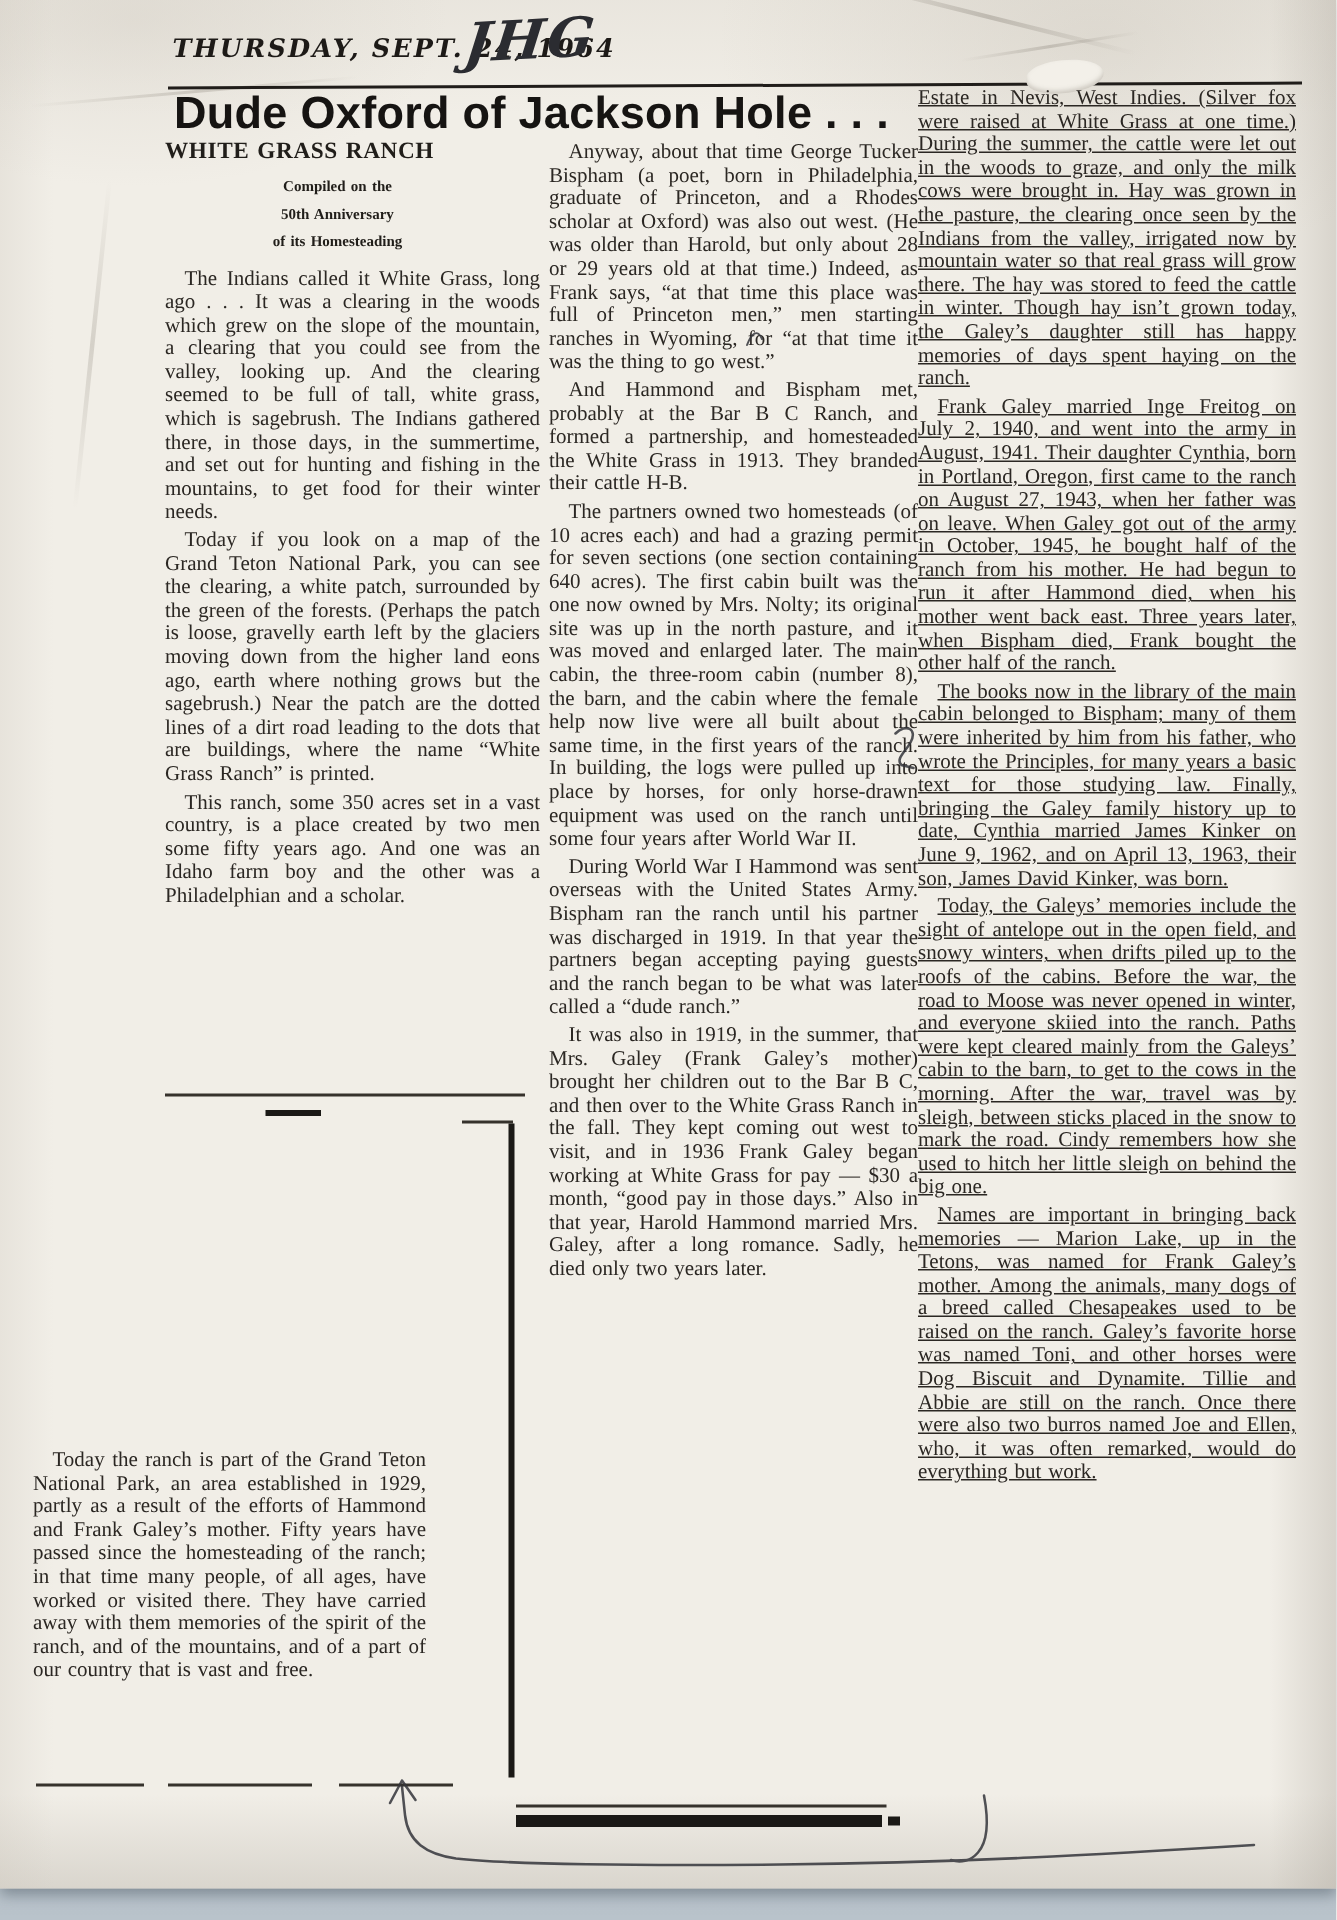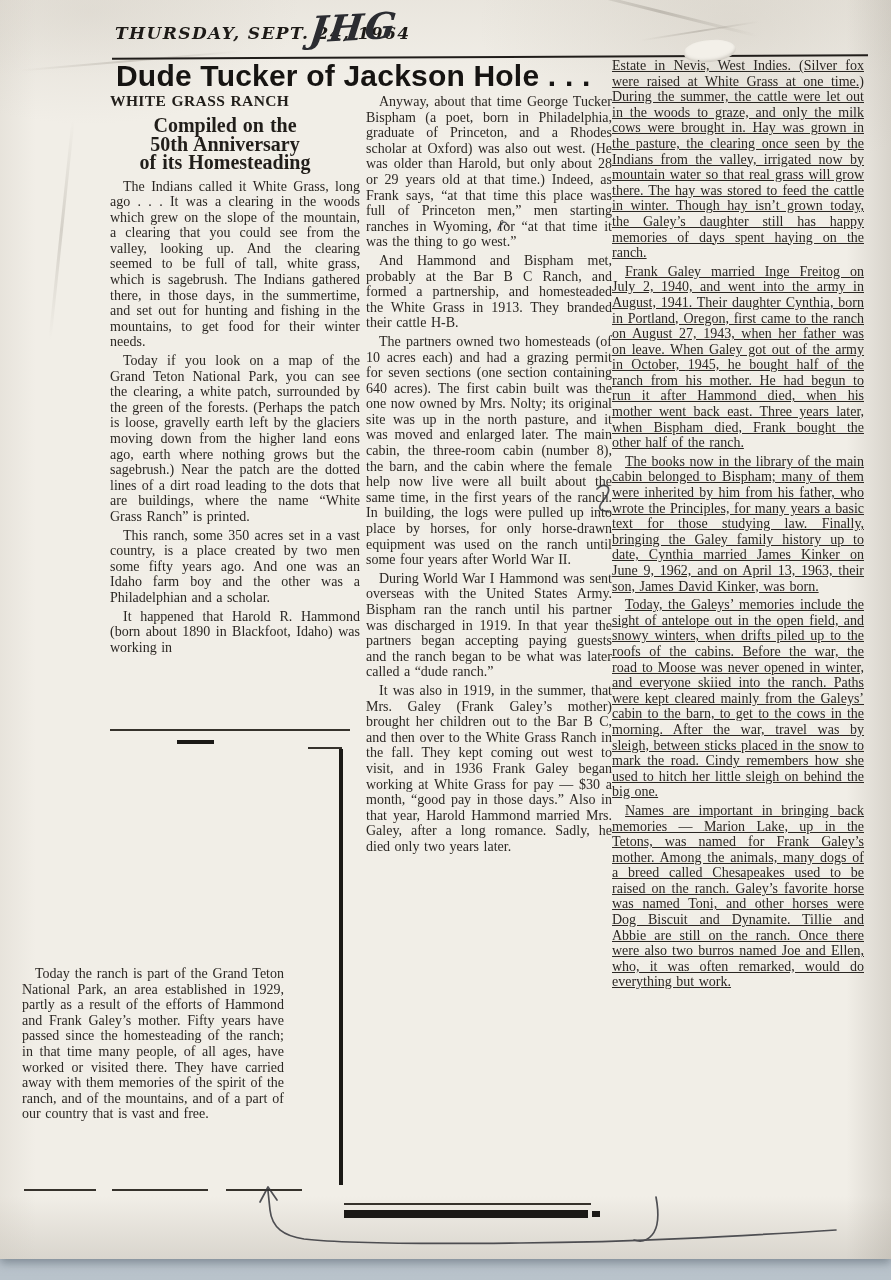--- a/index.html
+++ b/index.html
@@ -49,21 +49,21 @@
     position:absolute;text-align:justify;
     font-size:14px;line-height:15.6px;color:#2b2723;word-spacing:1px;
   }
   .col1{left:110px;top:96px;width:250px;}
   .col2{left:366px;top:94px;width:246px;}
   .col3{left:612px;top:58px;width:252px;text-decoration:underline;}
   .footerblock{left:22px;top:966px;width:262px;}
   .para{margin:0 0 3px 0;text-indent:13px;}
   .para.flush{text-indent:0;}
   .col1-head{font-weight:bold;font-size:15.5px;line-height:20px;letter-spacing:.4px;text-align:left;margin:0 0 5px 0;color:#211e1a;}
-  .col1-subhead{font-weight:bold;font-size:20px;line-height:18.5px;text-align:center;margin:0 20px 7px 0;color:#211e1a;}
+  .col1-subhead{font-weight:bold;font-size:10px;line-height:18.5px;text-align:center;margin:0 20px 7px 0;color:#211e1a;}
   .rule{position:absolute;background:#36322c;}
   .bar{position:absolute;background:#1b1916;}
   .col1-endrule{left:110px;top:729px;width:240px;height:2px;}
   .col1-endbar{left:177px;top:740px;width:37px;height:4px;}
   .corner-dash{left:308px;top:747px;width:34px;height:2px;}
   .vert-bar{left:339px;top:749px;width:4px;height:436px;}
   .col2-endrule{left:344px;top:1203px;width:247px;height:2px;}
   .col2-endbar{left:344px;top:1210px;width:244px;height:8px;}
   .col2-endtick{left:592px;top:1211px;width:8px;height:6px;}
   .footer-dash{top:1189px;height:2px;background:#36322c;position:absolute;}
@@ -80,33 +80,32 @@
   <div class="paper"></div>
   <div class="crease crease-a"></div>
   <div class="crease crease-b"></div>
   <div class="crease crease-c"></div>
   <div class="crease crease-d"></div>
 
   <div class="dateline">THURSDAY, SEPT. 24, 1964</div>
   <div class="jhg">JHG</div>
   <div class="headrule"></div>
   <div class="tear-patch"></div>
-  <div class="headline">Dude Tucker of Jackson Hole . . .</div>
+  <div class="headline">Dude Oxford of Jackson Hole . . .</div>
 
   <div class="col col1">
     <div class="col1-head" style="margin-top:-5px;">WHITE GRASS RANCH</div>
     <div class="col1-subhead">
       <div>Compiled on the</div>
       <div>50th Anniversary</div>
       <div>of its Homesteading</div>
     </div>
     <p class="para">The Indians called it White Grass, long ago . . . It was a clearing in the woods which grew on the slope of the mountain, a clearing that you could see from the valley, looking up. And the clearing seemed to be full of tall, white grass, which is sagebrush. The Indians gathered there, in those days, in the summertime, and set out for hunting and fishing in the mountains, to get food for their winter needs.</p>
     <p class="para">Today if you look on a map of the Grand Teton National Park, you can see the clearing, a white patch, surrounded by the green of the forests. (Perhaps the patch is loose, gravelly earth left by the glaciers moving down from the higher land eons ago, earth where nothing grows but the sagebrush.) Near the patch are the dotted lines of a dirt road leading to the dots that are buildings, where the name “White Grass Ranch” is printed.</p>
     <p class="para">This ranch, some 350 acres set in a vast country, is a place created by two men some fifty years ago. And one was an Idaho farm boy and the other was a Philadelphian and a scholar.</p>
-    <p class="para">It happened that Harold R. Hammond (born about 1890 in Blackfoot, Idaho) was working in</p>
   </div>
 
   <div class="col col2">
     <p class="para">Anyway, about that time George Tucker Bispham (a poet, born in Philadelphia, graduate of Princeton, and a Rhodes scholar at Oxford) was also out west. (He was older than Harold, but only about 28 or 29 years old at that time.) Indeed, as Frank says, “at that time this place was full of Princeton men,” men starting ranches in Wyoming, for “at that time it was the thing to go west.”</p>
     <p class="para">And Hammond and Bispham met, probably at the Bar B C Ranch, and formed a partnership, and homesteaded the White Grass in 1913. They branded their cattle H-B.</p>
     <p class="para">The partners owned two homesteads (of 10 acres each) and had a grazing permit for seven sections (one section containing 640 acres). The first cabin built was the one now owned by Mrs. Nolty; its original site was up in the north pasture, and it was moved and enlarged later. The main cabin, the three-room cabin (number 8), the barn, and the cabin where the female help now live were all built about the same time, in the first years of the ranch. In building, the logs were pulled up into place by horses, for only horse-drawn equipment was used on the ranch until some four years after World War II.</p>
     <p class="para">During World War I Hammond was sent overseas with the United States Army. Bispham ran the ranch until his partner was discharged in 1919. In that year the partners began accepting paying guests and the ranch began to be what was later called a “dude ranch.”</p>
     <p class="para">It was also in 1919, in the summer, that Mrs. Galey (Frank Galey’s mother) brought her children out to the Bar B C, and then over to the White Grass Ranch in the fall. They kept coming out west to visit, and in 1936 Frank Galey began working at White Grass for pay — $30 a month, “good pay in those days.” Also in that year, Harold Hammond married Mrs. Galey, after a long romance. Sadly, he died only two years later.</p>
   </div>
 

